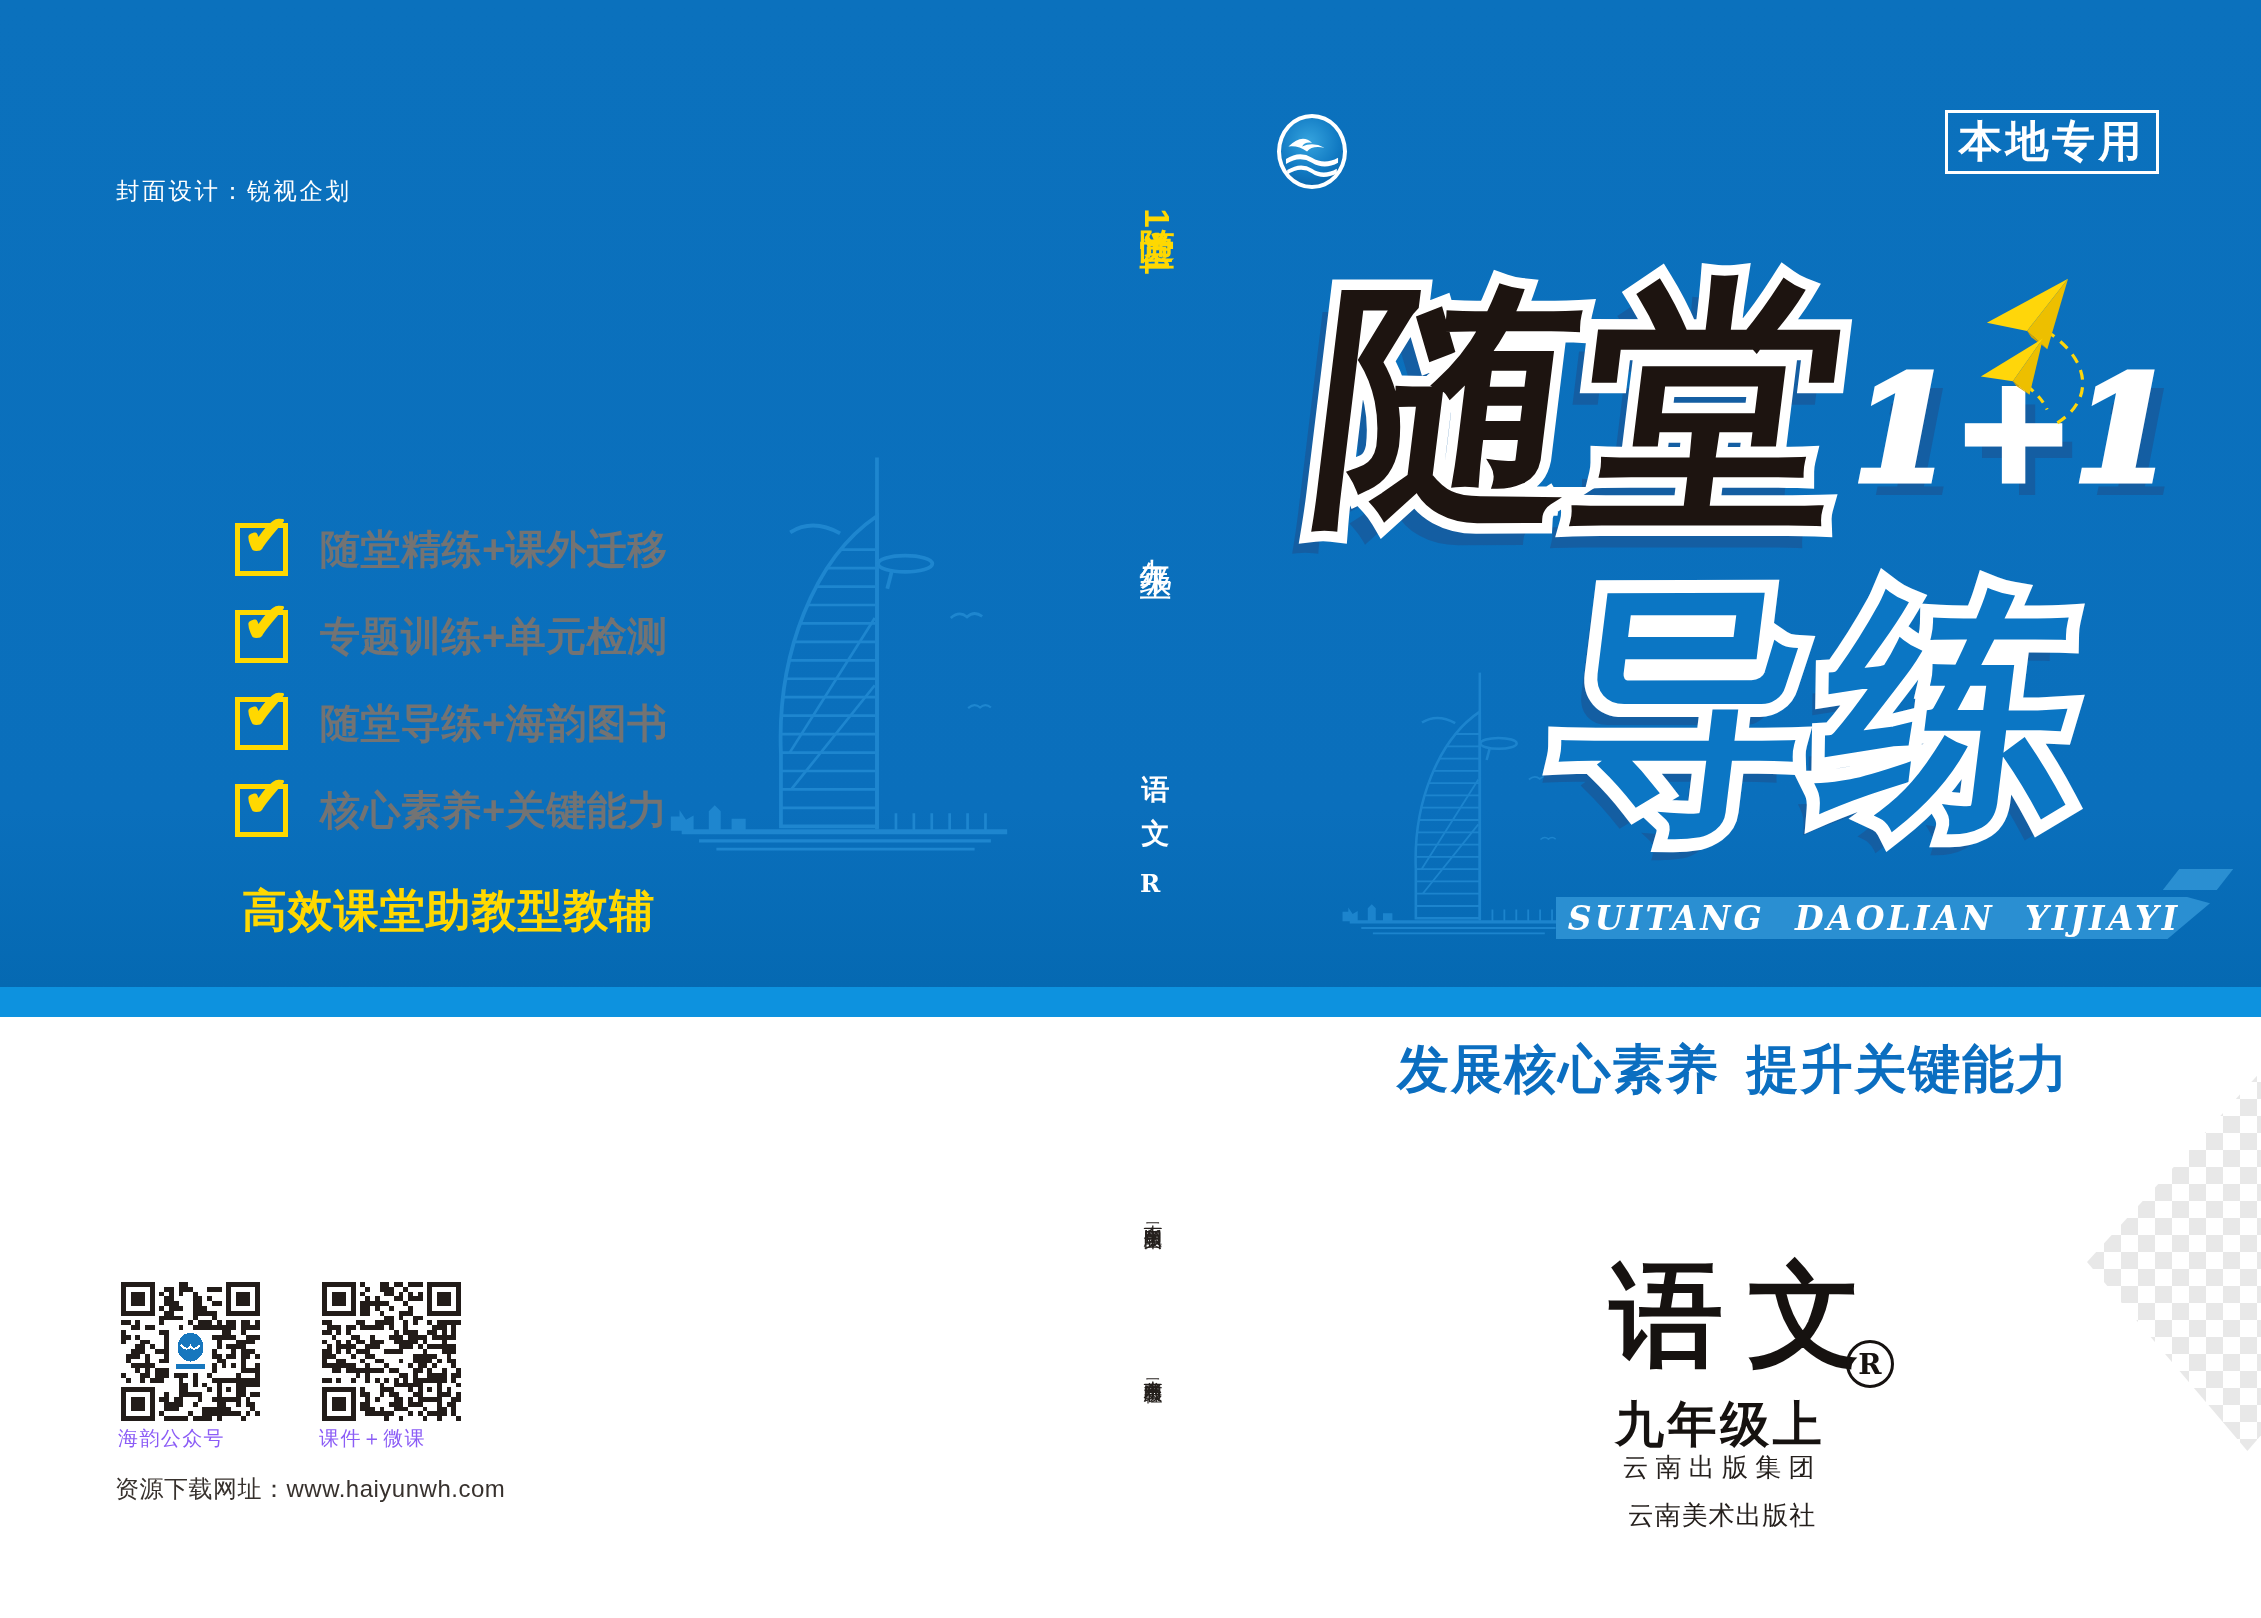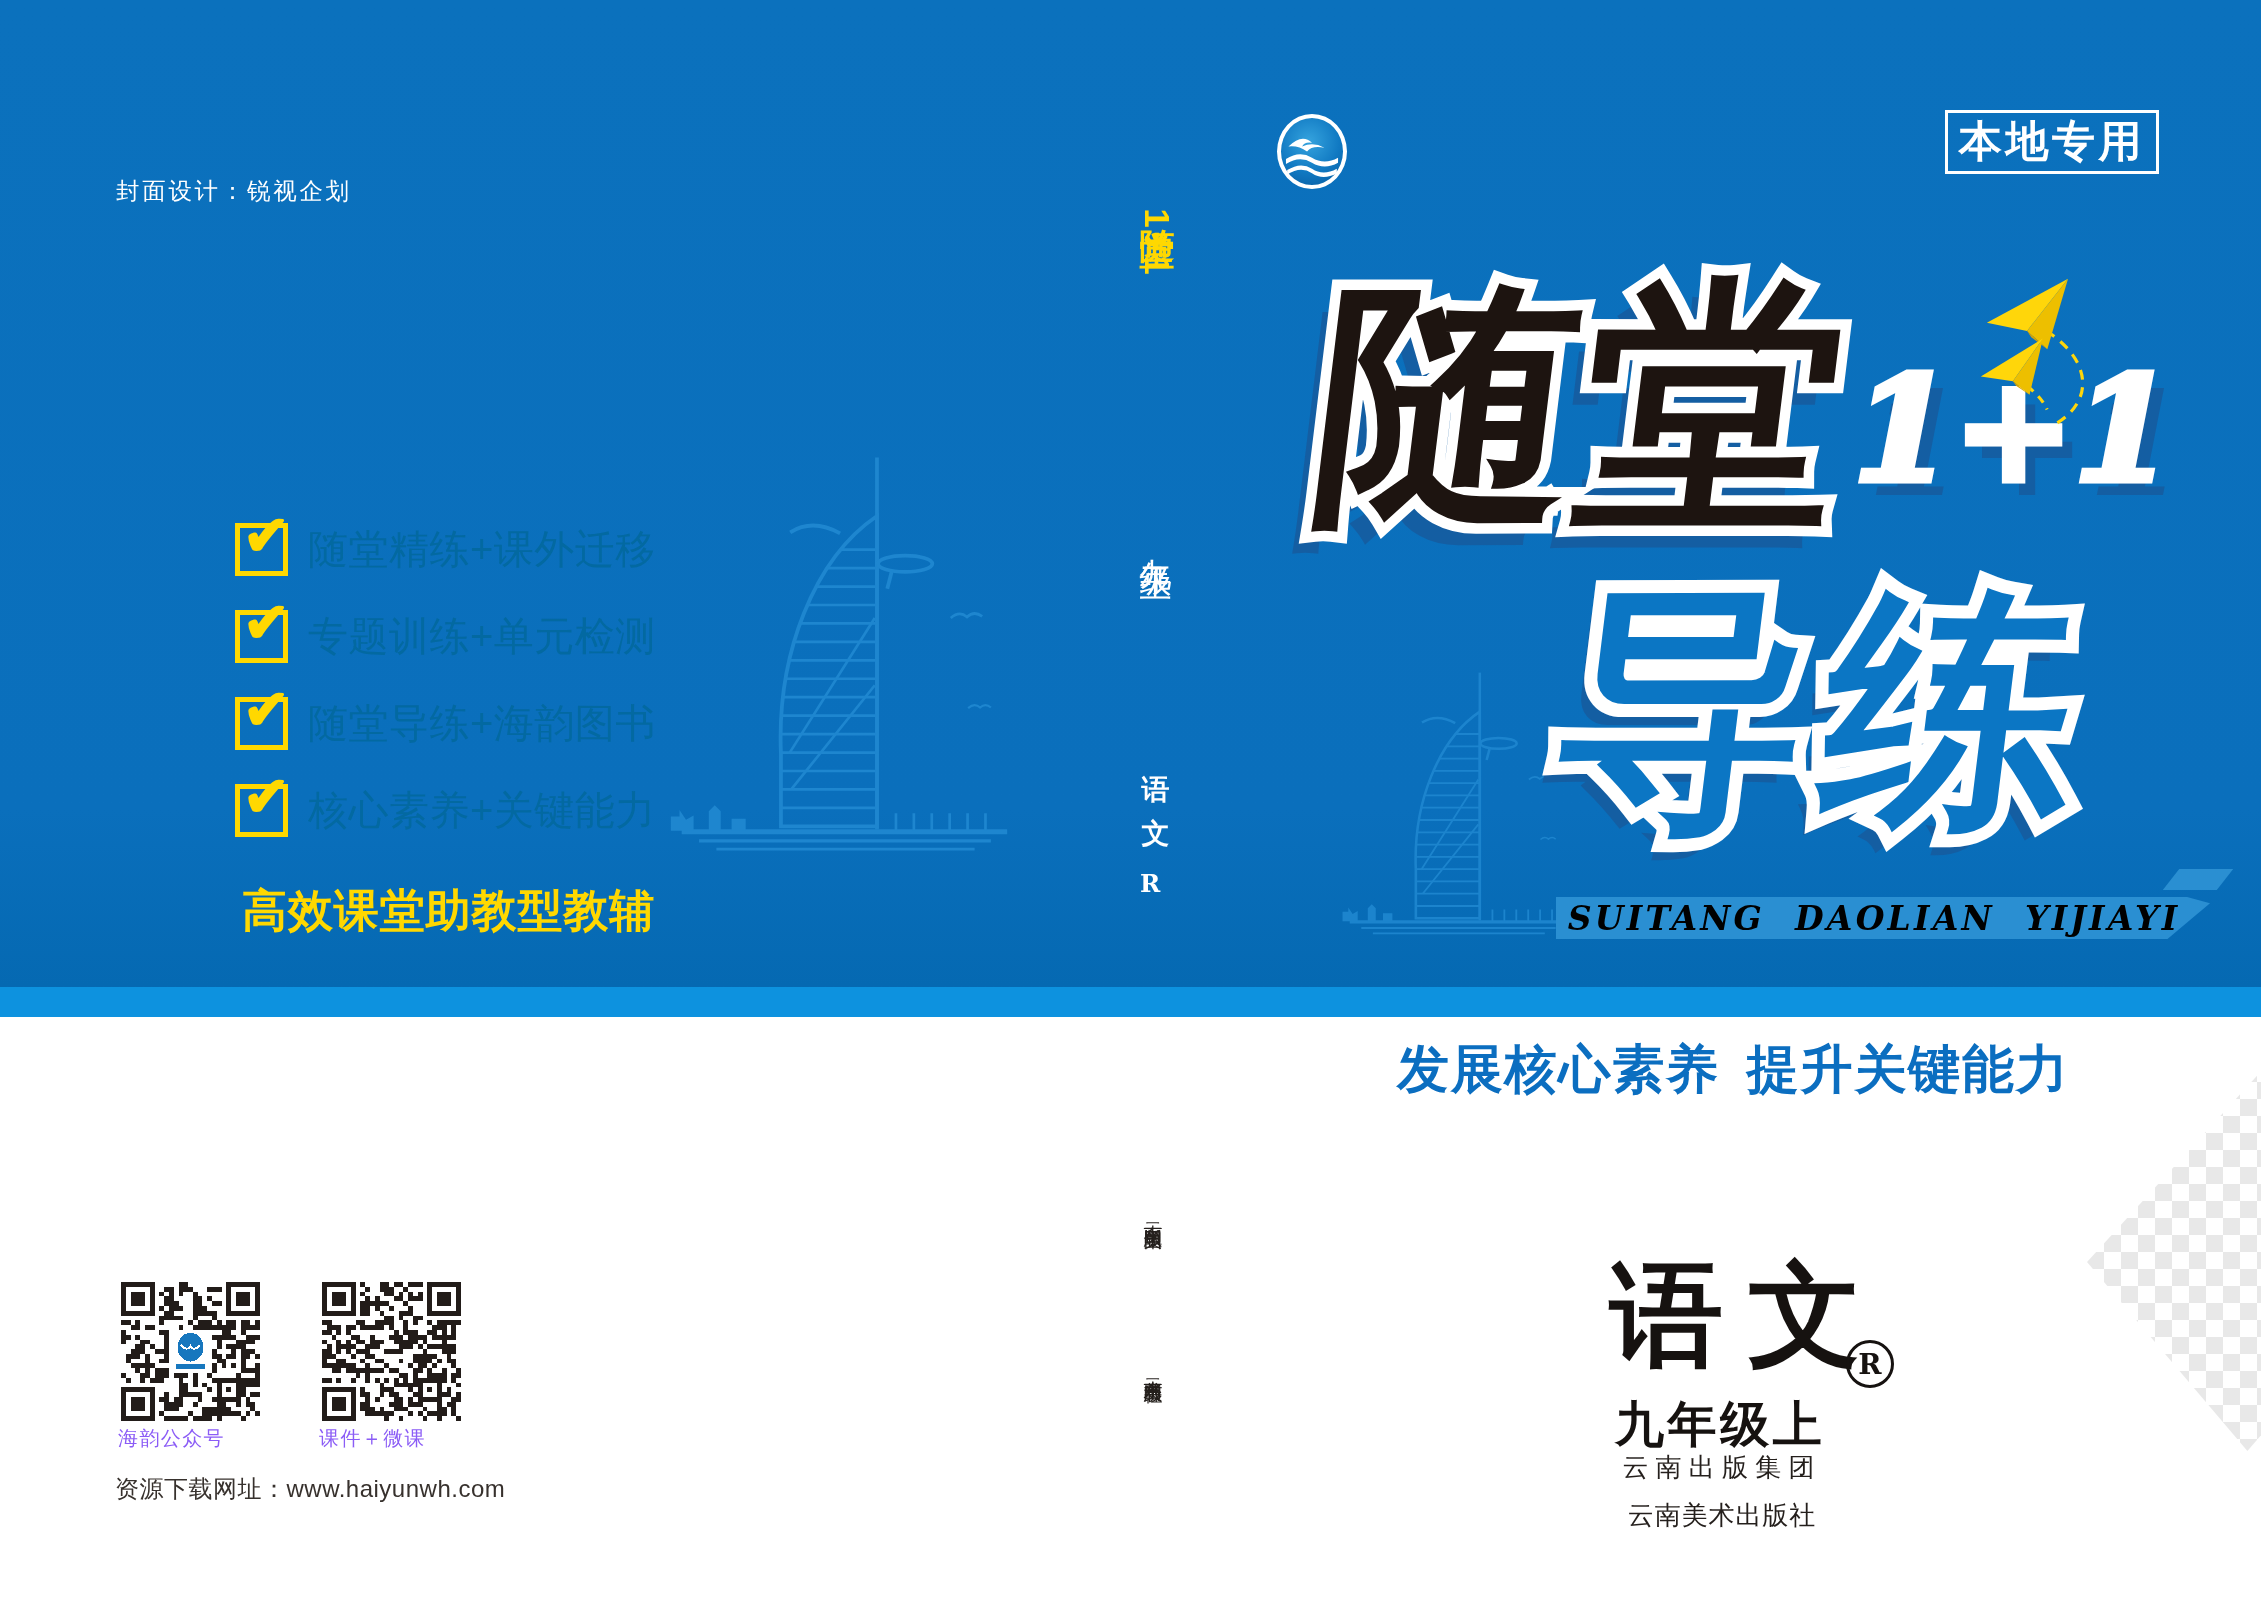--- a/index.html
+++ b/index.html
@@ -11,21 +11,21 @@
   .light-band{position:absolute;left:0;top:987px;width:2297px;height:30px;background:#0d92df;}
   
   .burj{position:absolute;color:#1e86cf;}
   .burj svg{width:100%;height:100%;}
   
   .credit{position:absolute;left:116px;top:175px;font-size:23.5px;color:#ffffff;letter-spacing:2.7px;}
   .feature-row{position:absolute;left:235px;height:68px;display:flex;align-items:center;}
   .cbox{position:relative;width:43px;height:43px;border:5px solid #ffd800;margin-right:20px;flex:none;}
   .cbox .tick{position:absolute;left:2.7px;top:-20px;font-size:56px;line-height:56px;
               color:#ffd800;font-weight:bold;}
-  .feature-label{font-size:40px;font-weight:400;color:#0369a1;letter-spacing:0.5px;white-space:nowrap;}
+  .feature-label{font-size:40px;font-weight:700;color:#737373;letter-spacing:0.5px;white-space:nowrap;margin-left:12px;}
   .slogan{position:absolute;left:242px;top:881px;font-size:45px;font-weight:900;color:#ffd800;
           font-family:"DejaVu Serif",serif;letter-spacing:0.9px;}
   
   .qr{position:absolute;width:139px;height:139px;top:1282px;}
   .qr svg{width:100%;height:100%;}
   .qr-label{position:absolute;top:1425px;width:145px;text-align:left;font-size:20px;
             color:#8b5cf6;letter-spacing:1.4px;}
   .download{position:absolute;left:115px;top:1473px;font-size:24px;color:#37312d;letter-spacing:0.5px;}
   
   .v{writing-mode:vertical-rl;text-orientation:mixed;}
@@ -64,21 +64,21 @@
   .t-num .fill{color:#ffffff;}
   .t-sub{left:1558px;top:584px;font-size:253px;font-weight:900;transform:skewX(-7deg);
          letter-spacing:15.4px;}
   .t-sub .back{color:#fff;-webkit-text-stroke:26px #ffffff;
                text-shadow:-13.6px 21px 0 rgba(22,92,160,.93);}
   .t-sub .fill{color:#0b76c4;}
   
   .pin-band{position:absolute;left:1556px;top:897px;width:654px;height:42px;background:#2a8fd2;
             clip-path:polygon(0 0,96.5% 0,100% 15%,93.5% 100%,0 100%);
             display:flex;align-items:center;}
-  .pin-band span{font-size:33px;font-weight:700;font-style:italic;color:#000000;
+  .pin-band span{font-size:33px;font-weight:700;font-style:italic;color:#ffffff;
                  font-family:"DejaVu Serif",serif;letter-spacing:3.2px;word-spacing:15.4px;
                  padding-left:11.8px;white-space:nowrap;}
   .pin-accent{position:absolute;left:2171px;top:869px;width:54px;height:21px;background:#2a8fd2;
               transform:skewX(-38deg);}
   
   .subtitle{position:absolute;left:1397px;top:1035px;font-size:52px;font-weight:900;color:#0b6ec0;
             font-family:"DejaVu Serif",serif;white-space:nowrap;letter-spacing:1.8px;}
   .subtitle .gap{margin-left:27px;}
   .subject-big{position:absolute;left:1610px;top:1240px;font-size:113px;color:#161210;
                font-family:"DejaVu Serif",serif;font-weight:700;letter-spacing:25px;white-space:nowrap;}

